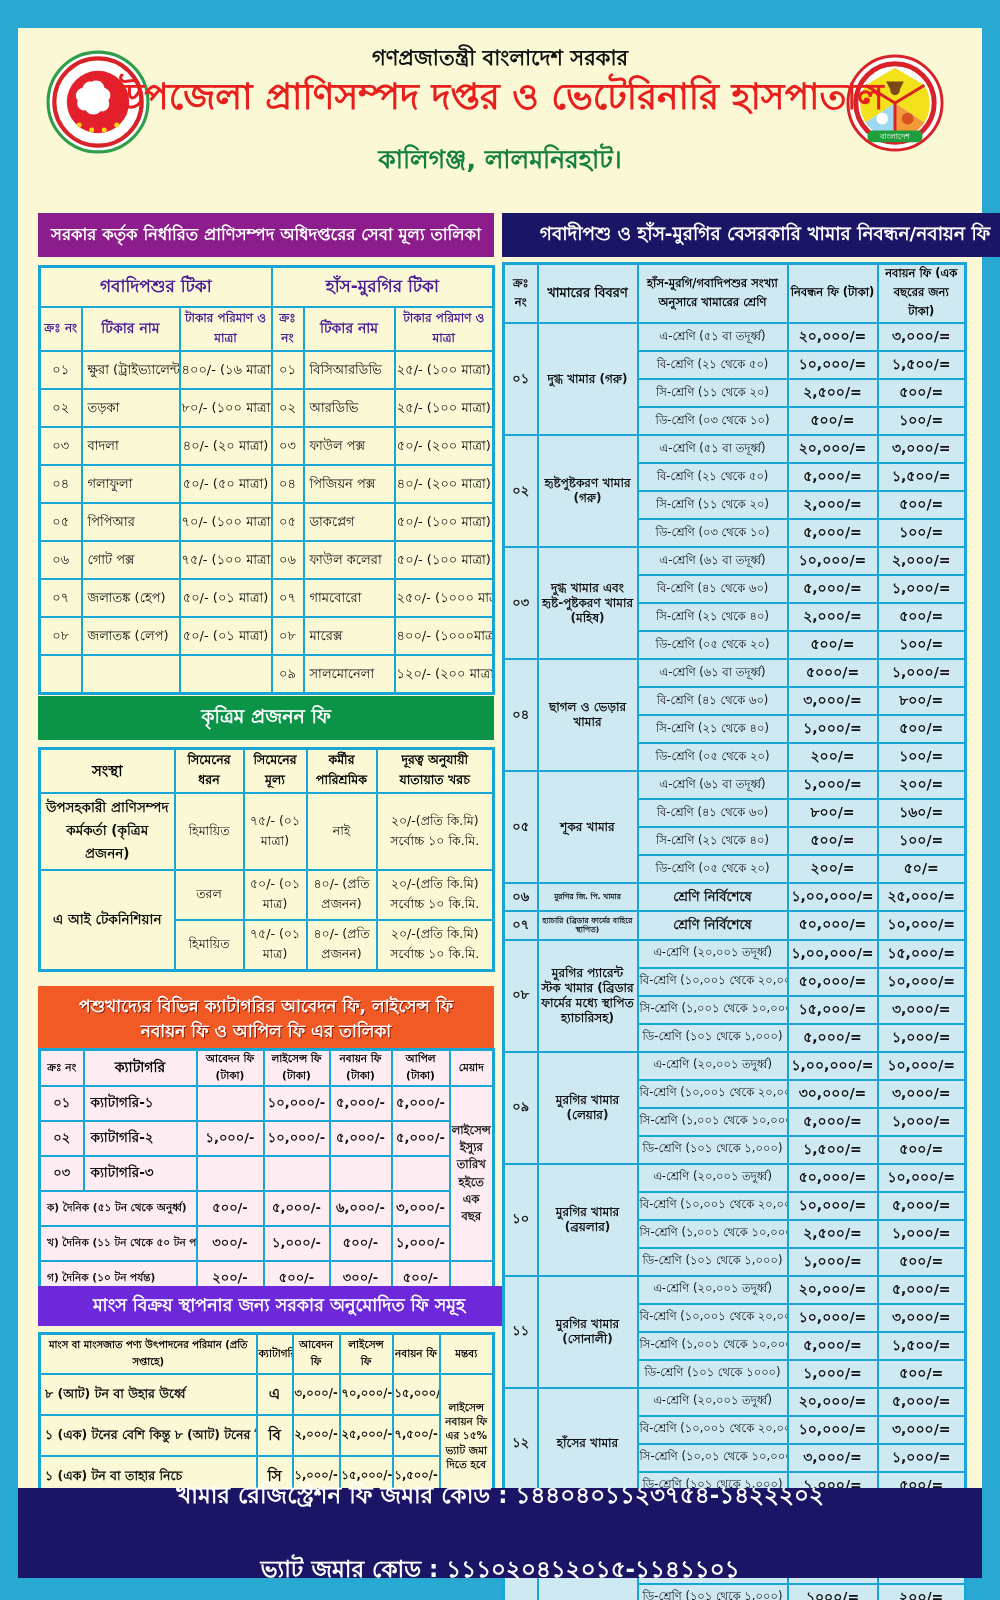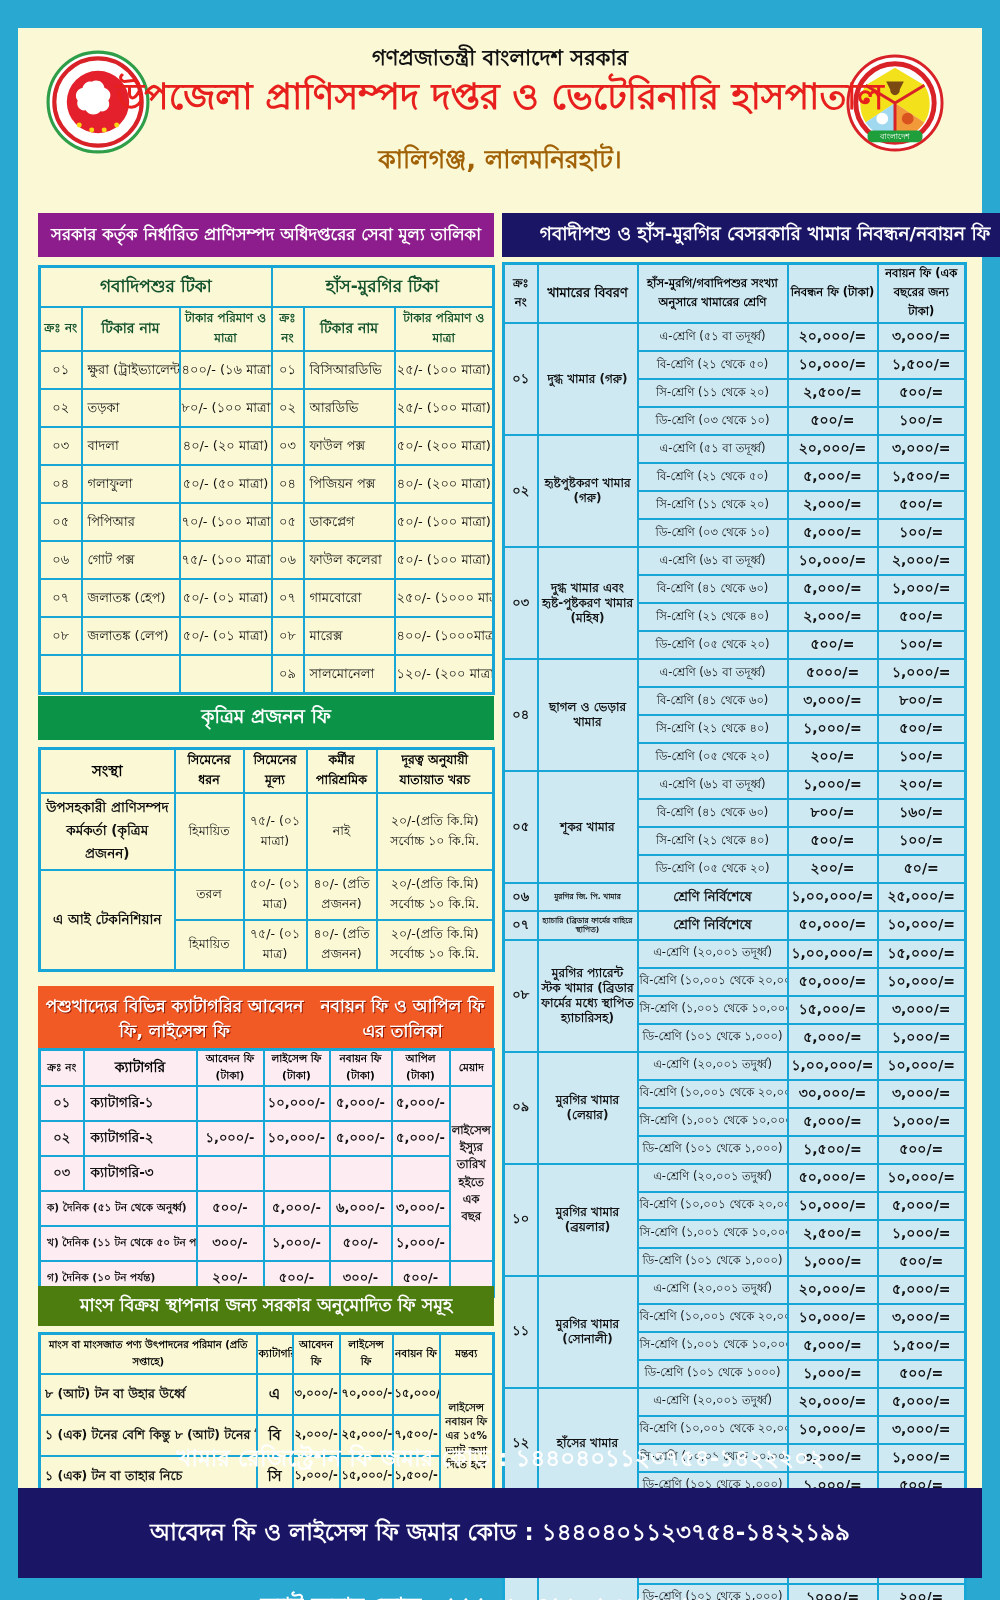--- a/index.html
+++ b/index.html
@@ -12,39 +12,39 @@
   .panel{
     position:absolute;left:18px;top:28px;width:964px;height:1460px;
     background:#fbf8d5;
   }
   
   .hdr-govt{position:absolute;left:0;top:14px;width:100%;text-align:center;
     font-size:21px;font-weight:bold;color:#111;}
   .hdr-title{position:absolute;left:0;top:48px;width:100%;text-align:center;
     font-size:36px;font-weight:bold;color:#e8201d;line-height:1.15;}
   .hdr-loc{position:absolute;left:0;top:112px;width:100%;text-align:center;
-    font-size:25px;font-weight:bold;color:#a16207;}
+    font-size:25px;font-weight:bold;color:#15803d;}
   .logo{position:absolute;top:22px;width:104px;height:104px;}
   .logo.left{left:28px;}
   .logo.right{left:828px;top:26px;width:98px;height:98px;}
   
   .banner{position:absolute;display:flex;align-items:center;justify-content:center;
     text-align:center;color:#fff;font-weight:bold;}
   .banner.purple{left:20px;top:185px;width:456px;height:44px;background:#8d1d8d;font-size:16.5px;}
   .banner.navy{left:484px;top:185px;width:526px;height:44px;background:#1b1566;font-size:18.5px;}
   .banner.green1{left:20px;top:668px;width:456px;height:44px;background:#0b9447;font-size:19px;}
   .banner.orange{left:20px;top:958px;width:456px;height:66px;background:#f15a24;
-    font-size:17px;line-height:1.45;flex-direction:row;text-shadow:1px 1px 0 #8a1400;}
-  .banner.green2{left:20px;top:1258px;width:456px;height:40px;background:#4d7c0f;font-size:17.5px;}
+    font-size:17px;line-height:1.45;flex-direction:column;text-shadow:1px 1px 0 #8a1400;}
+  .banner.green2{left:20px;top:1258px;width:456px;height:40px;background:#6d28d9;font-size:17.5px;padding-left:13px;}
   
   table{border-collapse:collapse;table-layout:fixed;}
   td,th{border:2px solid #18a6d6;overflow:hidden;}
   
   .vx{position:absolute;left:20px;top:237px;width:456px;background:#fbf8d5;border:3px solid #18a6d6;}
-  .vx th{font-size:17px;font-weight:bold;color:#14532d;height:36px;background:#fbf8d5;}
+  .vx th{font-size:17px;font-weight:bold;color:#4c1d95;height:36px;background:#fbf8d5;}
   .vx .sub th{font-size:12px;height:34px;}
   .vx .sub th.big{font-size:14px;}
   .vx td{height:34px;font-size:13px;text-align:center;white-space:nowrap;color:#111;}
   .vx td.nm{text-align:left;padding-left:5px;}
   
   .ai{position:absolute;left:20px;top:719px;width:456px;background:#fbf8d5;border:3px solid #18a6d6;}
   .ai th{font-size:12.5px;height:42px;padding:0 2px;}
   .ai th.org{font-size:15px;}
   .ai td{font-size:12.5px;text-align:center;padding:3px 2px;color:#111;}
   .ai td.org{font-size:13.5px;font-weight:bold;}
@@ -688,20 +688,16 @@
     </table>
 
 </div>
 
 <div class="footer">
   <div class="line">
     <span>খামার রেজিস্ট্রেশন ফি জমার কোড :</span>
     <span>১৪৪০৪০১১২৩৭৫৪-১৪২২২০২</span>
   </div>
   <div class="line">
-    <span>আবেদন ফি ও লাইসেন্স ফি জমার কোড :</span>
-    <span>১৪৪০৪০১১২৩৭৫৪-১৪২২১৯৯</span>
-  </div>
-  <div class="line">
     <span>ভ্যাট জমার কোড :</span>
     <span>১১১০২০৪১২০১৫-১১৪১১০১</span>
   </div>
 </div>
 
 </body></html>

